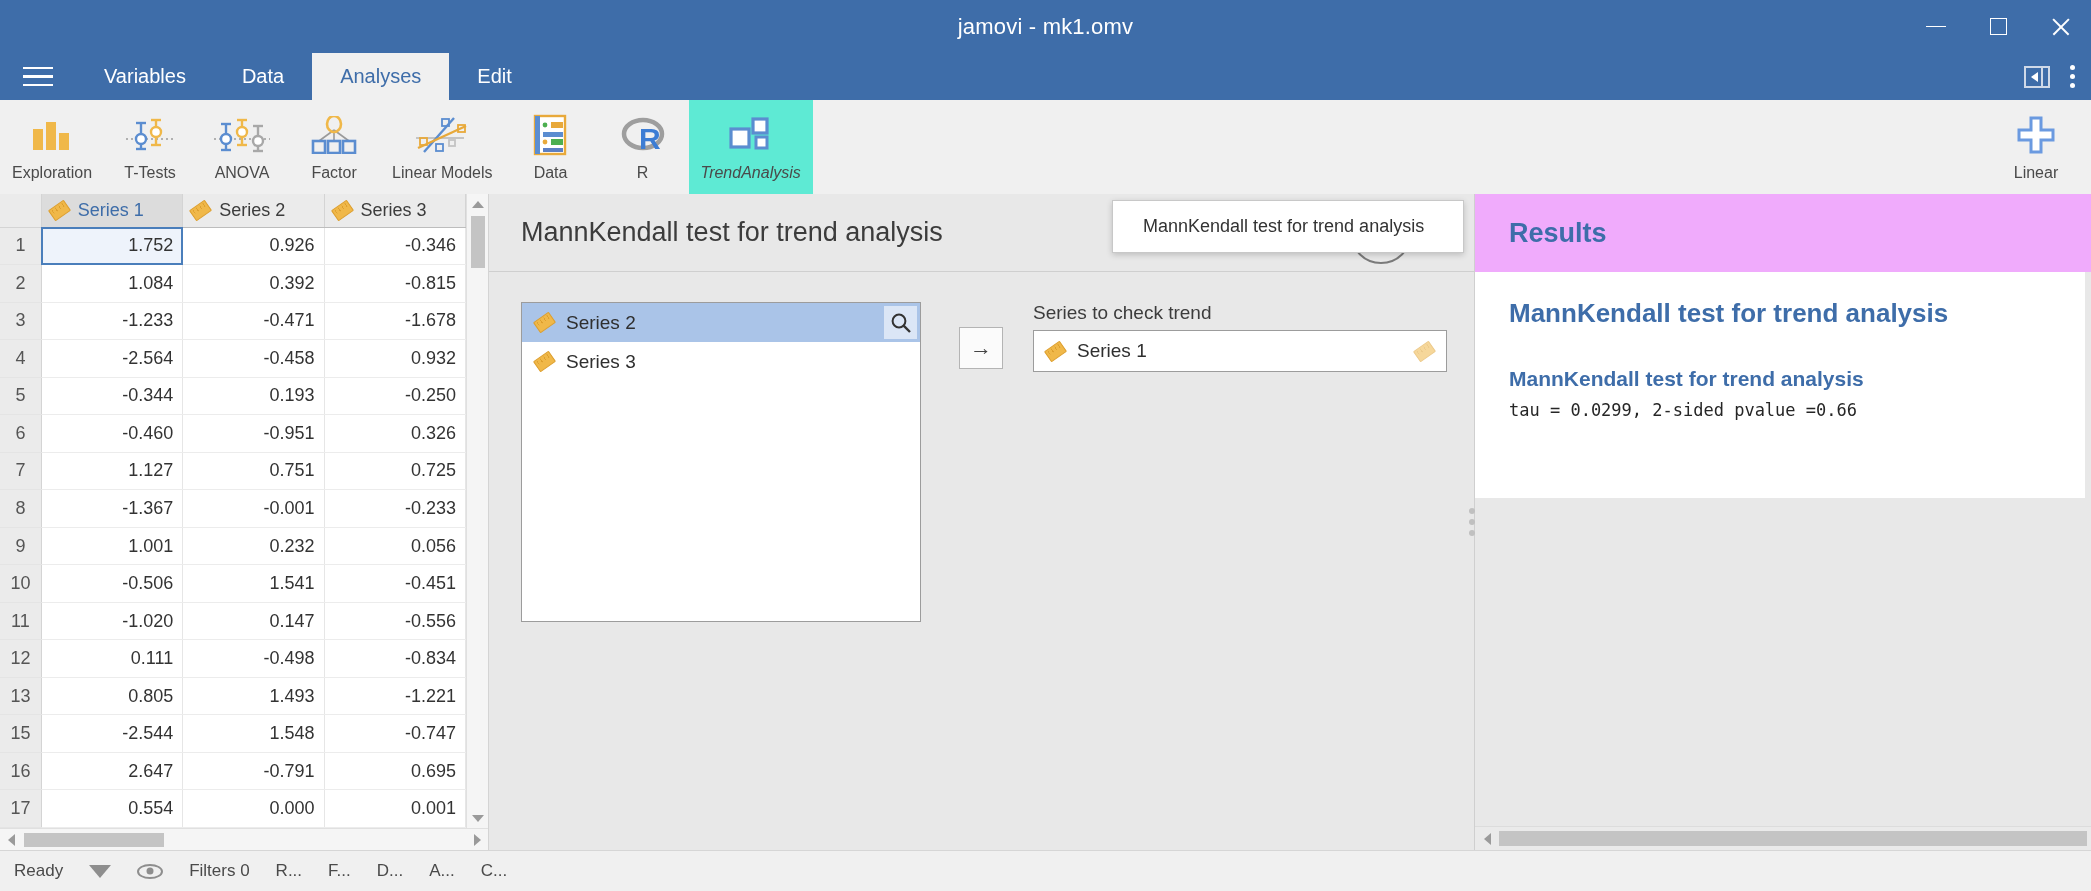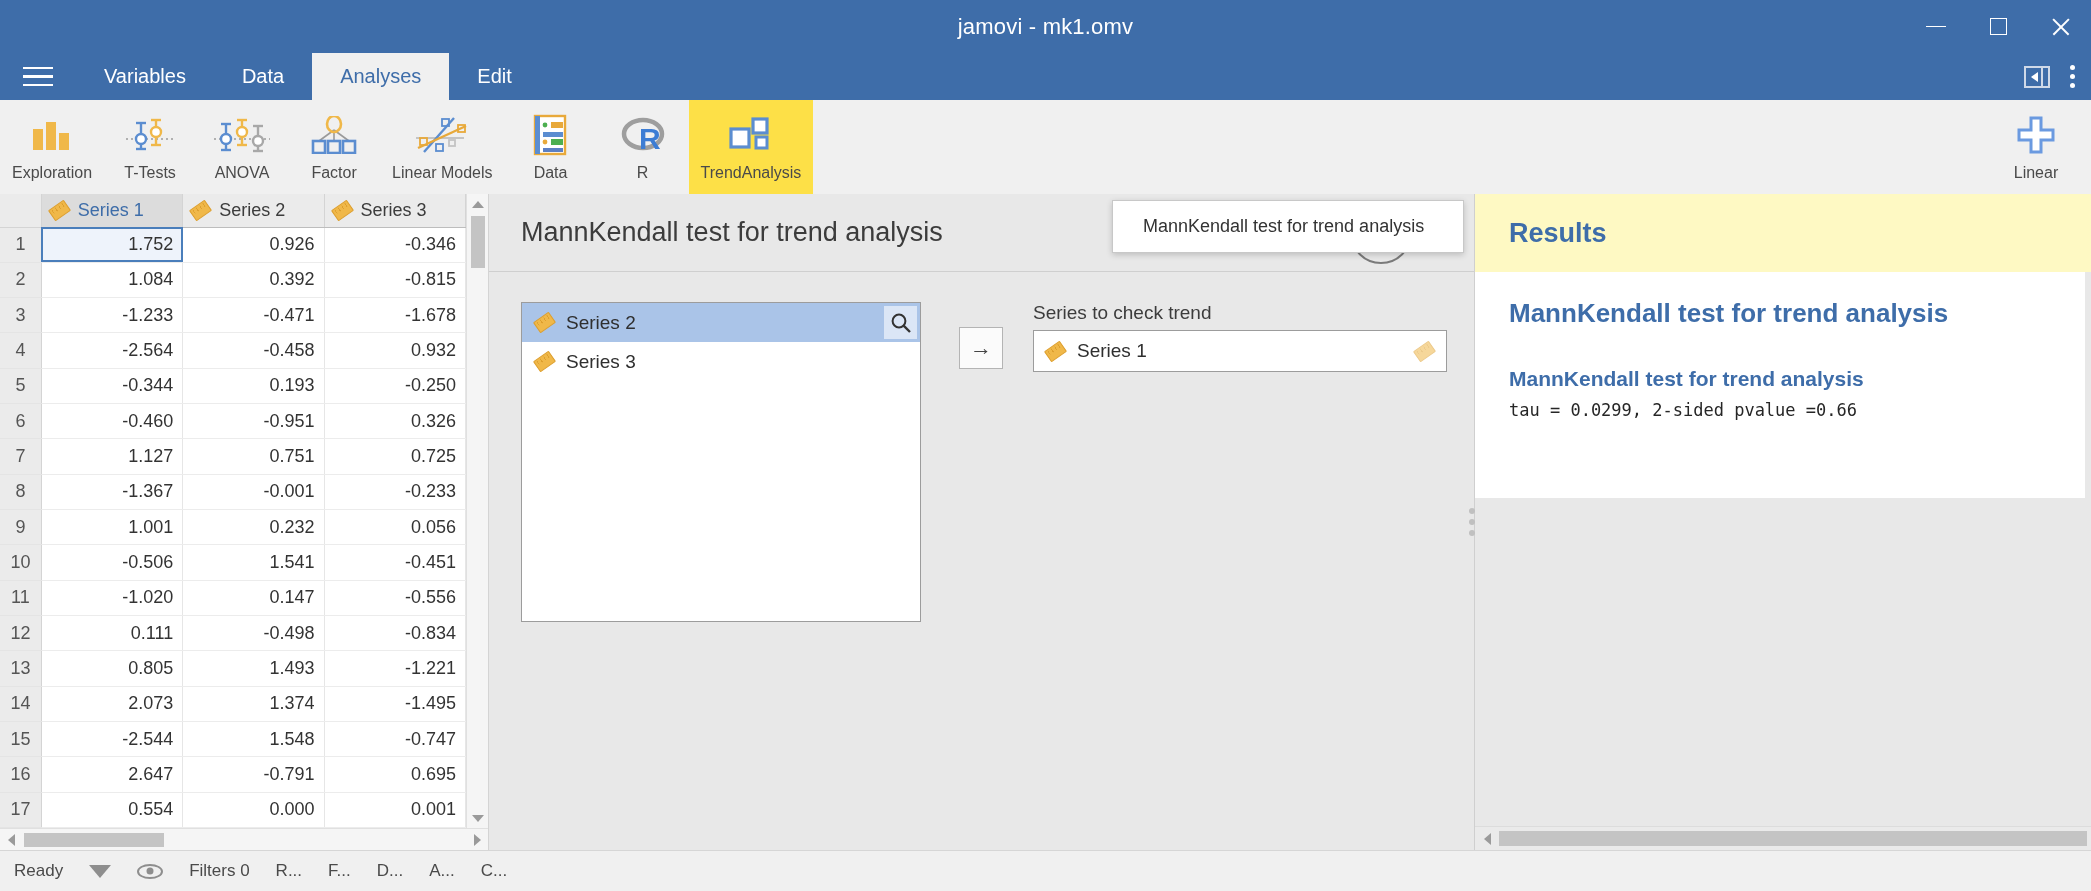--- a/index.html
+++ b/index.html
@@ -66,21 +66,21 @@
   
   .ribbon {
     height: 94px; flex: 0 0 94px; background: #f0f0f0;
     display: flex; align-items: flex-start; position: relative; z-index: 3;
   }
   .ribbon-item {
     min-width: 92px; height: 94px; display: flex; flex-direction: column;
     align-items: center; justify-content: center; gap: 7px; padding: 0 12px;
     color: #4a4a4a; font-size: 16px; position: relative;
   }
-  .ribbon-item.active { background: #fde047; }
+  .ribbon-item.active { background: #5eead4; font-style: italic; }
   .ribbon-item .ri-icon { height: 44px; display: flex; align-items: center; justify-content: center; }
   .ribbon-item .ri-label { white-space: nowrap; }
   .ribbon-spacer { flex: 1; }
   .ribbon-item.modules { min-width: 110px; }
 
   
   .dropdown {
     position: absolute; left: 1112px; top: 200px; width: 352px; height: 53px;
     background: #ffffff; border: 1px solid #c8c8c8; box-shadow: 0 2px 6px rgba(0,0,0,.18);
     display: flex; align-items: center; padding-left: 30px; font-size: 18px; color: #333;
@@ -187,21 +187,21 @@
   .vert-grip {
     position: absolute; right: -1px; top: 50%; transform: translateY(-50%);
     display: flex; flex-direction: column; gap: 5px;
   }
   .vert-grip span { width: 6px; height: 6px; border-radius: 50%; background: #c0c0c0; }
 
   
   .results-pane { width: 616px; flex: 0 0 616px; background: #e8e8e8; display: flex; flex-direction: column; position: relative; }
   .results-header {
     height: 78px; display: flex; align-items: center; padding-left: 34px;
-    font-size: 27px; font-weight: bold; color: #3e6da9; background: #fef9c3;
+    font-size: 27px; font-weight: bold; color: #3e6da9; background: #f0abfc;
   }
   .results-doc {
     margin: 0 6px 0 0; background: #fff; padding: 26px 30px 30px 34px;
     height: 226px; overflow: hidden;
   }
   .res-h1 { font-size: 26px; font-weight: bold; color: #3e6da9; margin-bottom: 38px; white-space: nowrap; }
   .res-h2 { font-size: 21px; font-weight: bold; color: #3e6da9; margin-bottom: 9px; }
   .res-mono { font-family: "DejaVu Sans Mono", "Liberation Mono", monospace; font-size: 17px; color: #262626; }
   .results-filler { flex: 1; background: #e8e8e8; }
   .results-hscroll {
@@ -512,26 +512,20 @@
                 <td class="cell">-0.498</td>
                 <td class="cell">-0.834</td>
               </tr>
             <tr>
                 <td class="rowhead">13</td>
                 <td class="cell">0.805</td>
                 <td class="cell">1.493</td>
                 <td class="cell">-1.221</td>
               </tr>
             <tr>
-                <td class="rowhead">14</td>
-                <td class="cell">2.073</td>
-                <td class="cell">1.374</td>
-                <td class="cell">-1.495</td>
-              </tr>
-            <tr>
                 <td class="rowhead">15</td>
                 <td class="cell">-2.544</td>
                 <td class="cell">1.548</td>
                 <td class="cell">-0.747</td>
               </tr>
             <tr>
                 <td class="rowhead">16</td>
                 <td class="cell">2.647</td>
                 <td class="cell">-0.791</td>
                 <td class="cell">0.695</td>

